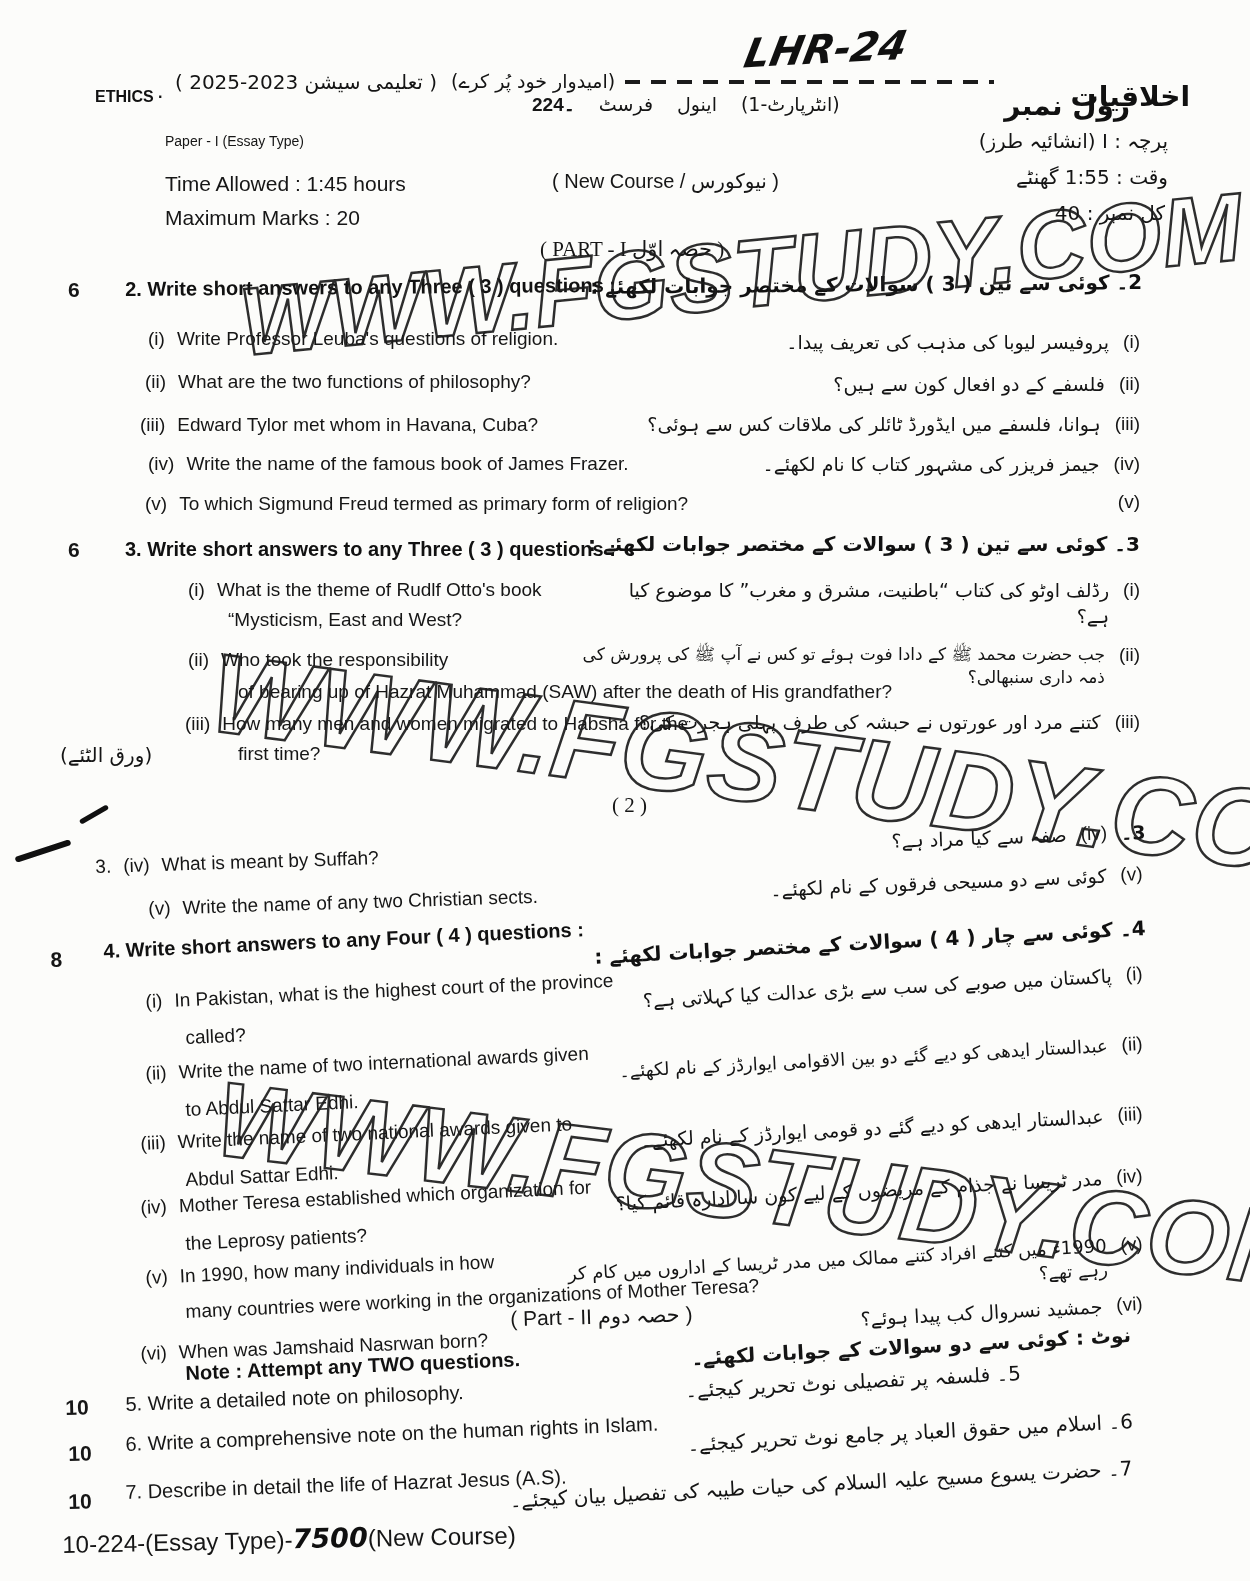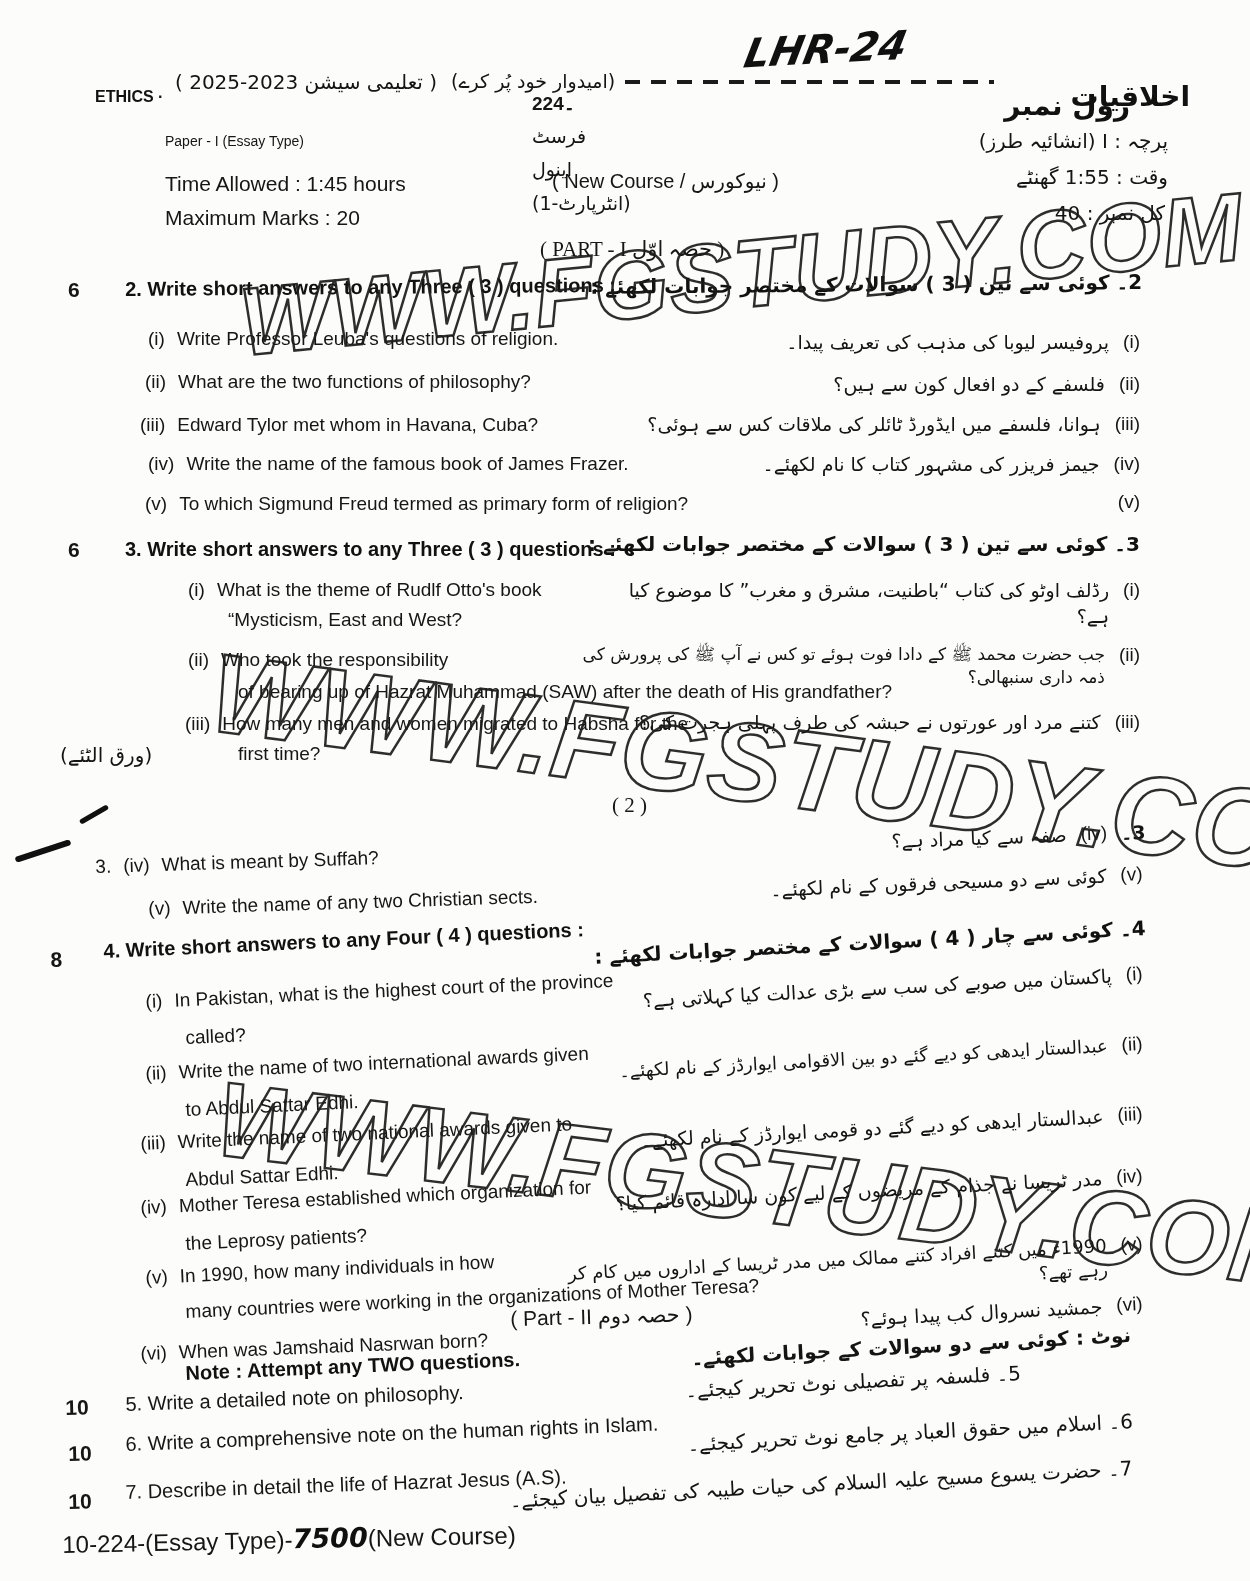--- a/index.html
+++ b/index.html
@@ -24,21 +24,21 @@
     font-family:"Liberation Sans",sans-serif; font-style:italic; font-weight:700;
     color:transparent; -webkit-text-stroke:2.5px #1c1c1c; letter-spacing:1px; opacity:.92;
   }
   .hand{
     font-family:"DejaVu Sans",sans-serif; font-style:italic; font-weight:700; color:#101010;
   }
   .dashline{flex:1; height:4px; align-self:center; margin:0 10px;
     background:repeating-linear-gradient(to right,#1b1b1b 0 15px,transparent 15px 26px);}
   .rollrow{display:flex; direction:rtl; align-items:center;}
   .pen{position:absolute; background:#101010; border-radius:3px; z-index:4;}
-  .codeline{display:flex; direction:ltr; gap:8px; align-items:baseline;flex-direction:column;}
+  .codeline{display:flex; direction:ltr; gap:24px; align-items:baseline;}
 </style>
 </head>
 <body>
 
 <div class="page">
 
   <div class="wm" style="left:235px; top:268px; font-size:96px; transform:rotate(-5.5deg); transform-origin:left top;">WWW.FGSTUDY.COM</div>
   <div class="wm" style="left:220px; top:628px; font-size:112px; transform:rotate(7.5deg); transform-origin:left top;">WWW.FGSTUDY.COM</div>
   <div class="wm" style="left:224px; top:1058px; font-size:106px; transform:rotate(7deg); transform-origin:left top;">WWW.FGSTUDY.COM</div>
 

